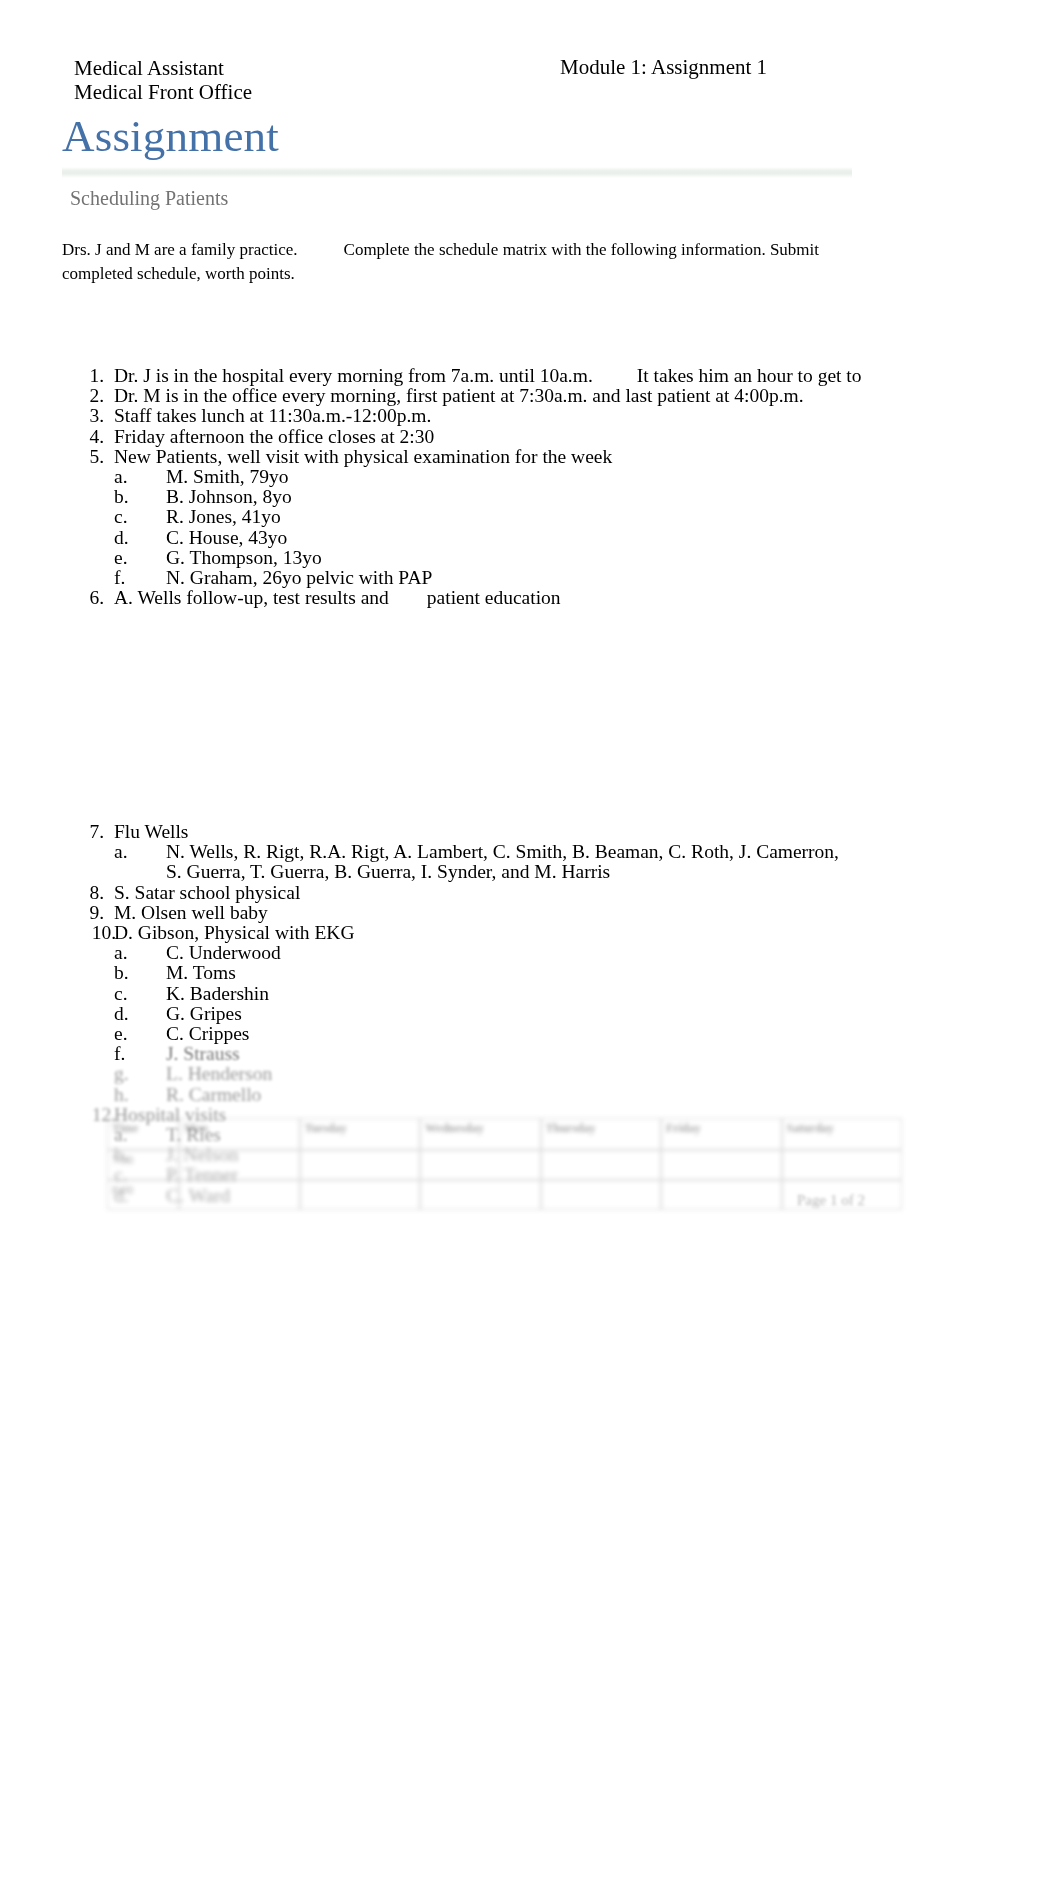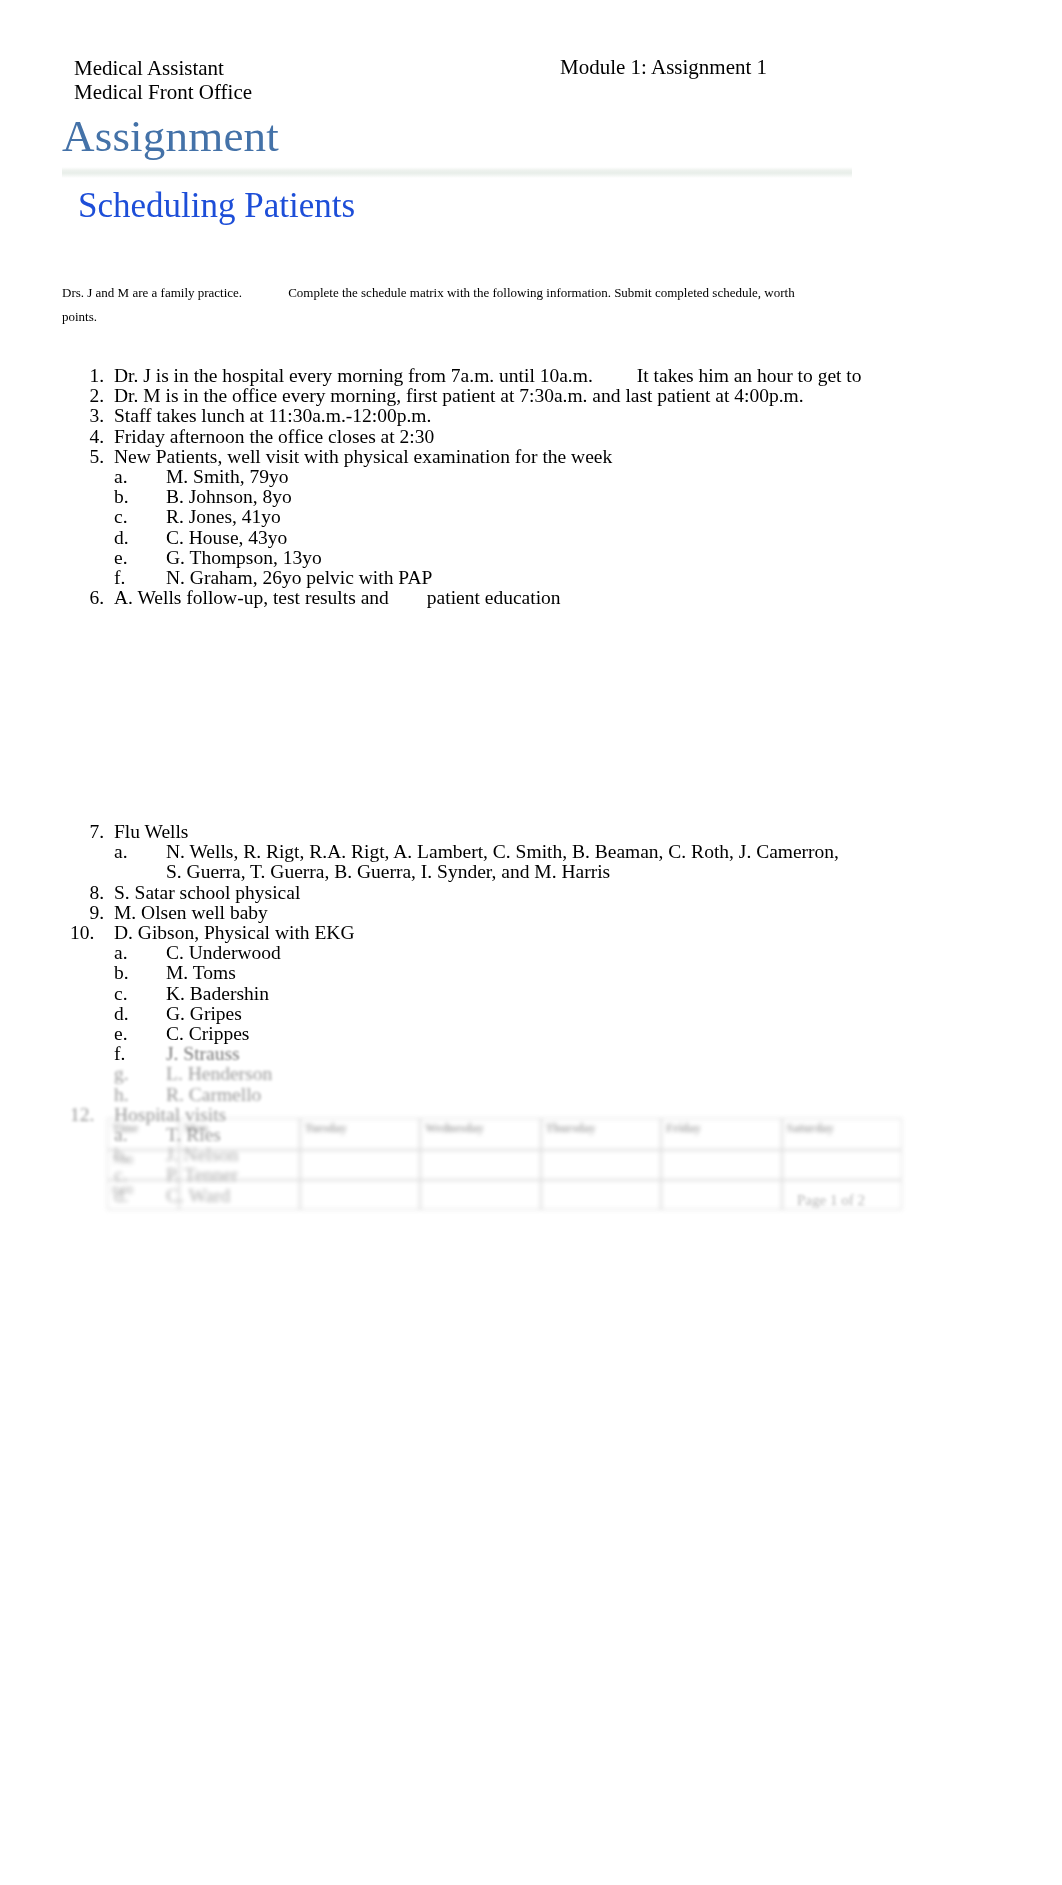--- a/index.html
+++ b/index.html
@@ -75,36 +75,35 @@
                 #ffffff 0%,
                 #eef2ee 30%,
                 #e8eee9 55%,
                 #f7f9f7 85%,
                 #ffffff 100%);
   }
   .doc-subtitle {
     position: absolute;
     left: 0;
     top: 172px;
-    font-size: 35px;
+    font-size: 20px;
     line-height: 36px;
-    color: #1d4ed8;
+    color: #737373;
     font-weight: normal;
-    margin: 16px;
+    margin: 8px;
   }
 
   
   .intro {
     position: absolute;
     left: 0;
     top: 238px;
     width: 760px;
-    font-size: 13px;
+    font-size: 17px;
     line-height: 23.5px;
-    margin-top: 43px;
   }
   .gap-lg { display: inline-block; width: 46px; }
   .gap-md { display: inline-block; width: 44px; }
   .gap-sm { display: inline-block; width: 38px; }
 
   
   .list-block {
     position: absolute;
     left: 0;
     width: 940px;
@@ -118,21 +117,21 @@
     min-height: 20px;
   }
   .li > .marker {
     position: absolute;
     left: 0;
     top: 0;
     width: 42px;
     text-align: right;
   }
   .li > .marker.tight {
-    text-align: left;
+    text-align: right;
     left: 8px;
     width: 46px;
   }
   .li > .body {
     display: block;
   }
   .li .cont {
     display: block;
   }
 

